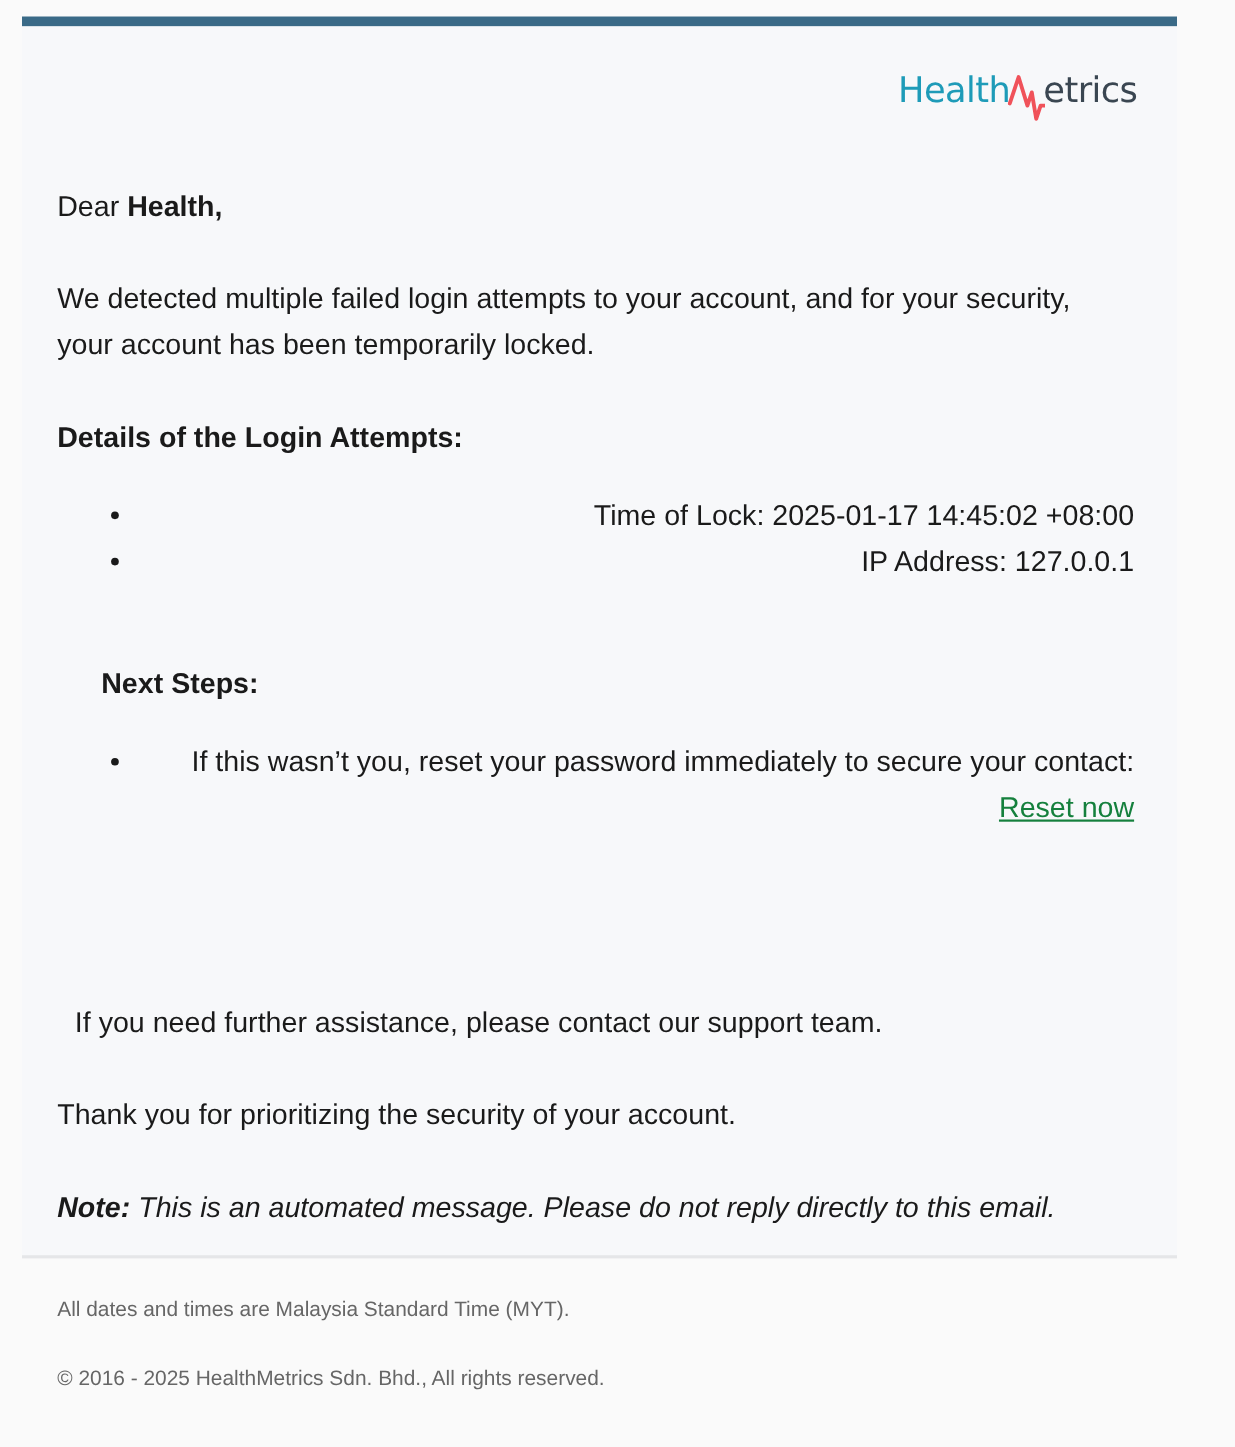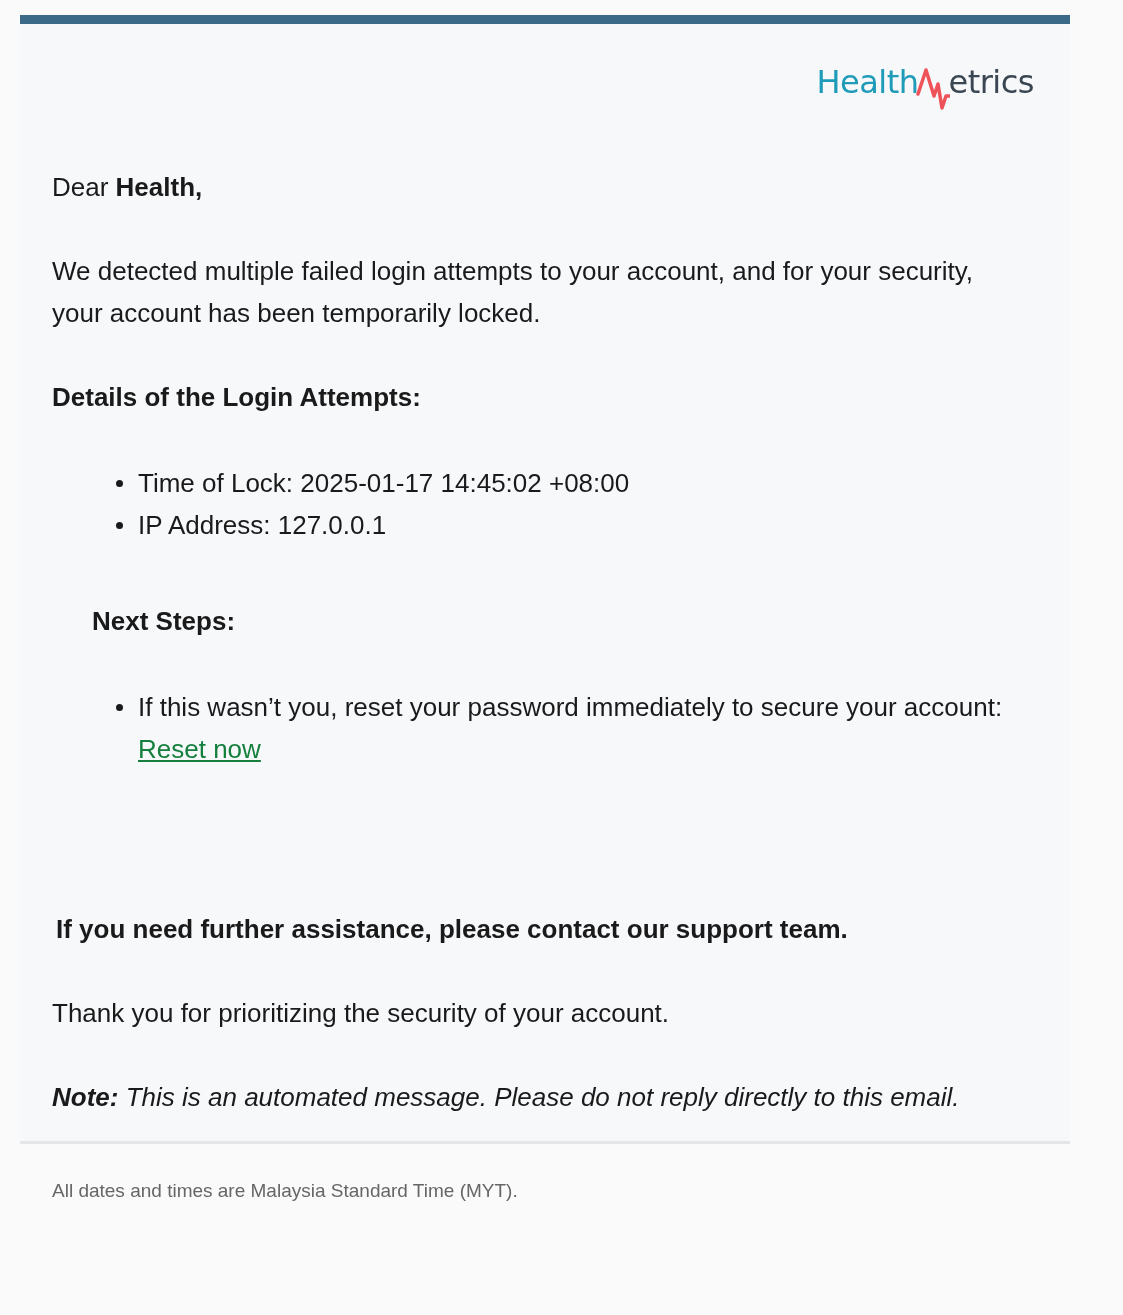--- a/index.html
+++ b/index.html
@@ -65,23 +65,24 @@
       top: 0;
       right: 32px;
       font-size: 26px;
       line-height: 42px;
     }
     p { margin: 0; }
     .greet { position: absolute; top: 142px; left: 0; white-space: nowrap; }
     .intro { position: absolute; top: 226px; left: 0; width: 960px; }
     .h-details { position: absolute; top: 352px; left: 0; font-weight: bold; white-space: nowrap; }
     ul {
-      margin: 16px;
+      margin: 1px;
       padding-left: 70px;
       list-style: none;
+      text-align: right;
     }
     ul li {
       position: relative;
     }
     ul li::before {
       content: "";
       position: absolute;
       left: -22px;
       top: 18px;
       width: 7px;
@@ -91,21 +92,21 @@
     }
     .list-details { position: absolute; top: 422px; left: 0; width: 980px; }
     .h-next { position: absolute; top: 576px; left: 0; font-weight: bold; white-space: nowrap; margin-left: 40px; }
     .list-next { position: absolute; top: 646px; left: 0; width: 980px; }
     .list-next ul { padding-right: 0; }
     .reset-link {
       color: #15803d;
       text-decoration: underline;
       cursor: pointer;
     }
-    .assist { position: absolute; top: 884px; left: 4px; white-space: nowrap; font-weight: bold; }
+    .assist { position: absolute; top: 884px; left: 16px; white-space: nowrap; }
     .thanks { position: absolute; top: 968px; left: 0; white-space: nowrap; }
     .note { position: absolute; top: 1052px; left: 0; white-space: nowrap; font-style: italic; text-align: right; }
     .note b { font-weight: bold; }
     .divider {
       height: 3px;
       background: #e5e6e8;
     }
     .footer {
       position: relative;
       height: 192px;
@@ -145,30 +146,31 @@
         <ul>
           <li><span>Time of Lock: </span><span>2025-01-17 14:45:02 +08:00</span></li>
           <li><span>IP Address: </span><span>127.0.0.1</span></li>
         </ul>
       </div>
 
       <p class="h-next">Next Steps:</p>
 
       <div class="list-next">
         <ul>
-          <li><span>If this wasn’t you, reset your password immediately to secure your account: </span><a class="reset-link">Reset now</a></li>
+          <li><span>If this wasn’t you, reset your password immediately to secure your contact: </span><a class="reset-link">Reset now</a></li>
         </ul>
       </div>
 
       <p class="assist">If you need further assistance, please contact our support team.</p>
 
       <p class="thanks">Thank you for prioritizing the security of your account.</p>
 
       <p class="note"><b>Note:</b><span> This is an automated message. Please do not reply directly to this email.</span></p>
     </div>
   </div>
 
   <div class="divider"></div>
 
   <div class="footer">
     <div class="tz">All dates and times are Malaysia Standard Time (MYT).</div>
+    <div class="copy">© 2016 - 2025 HealthMetrics Sdn. Bhd., All rights reserved.</div>
   </div>
 </div>
 
 </body></html>

